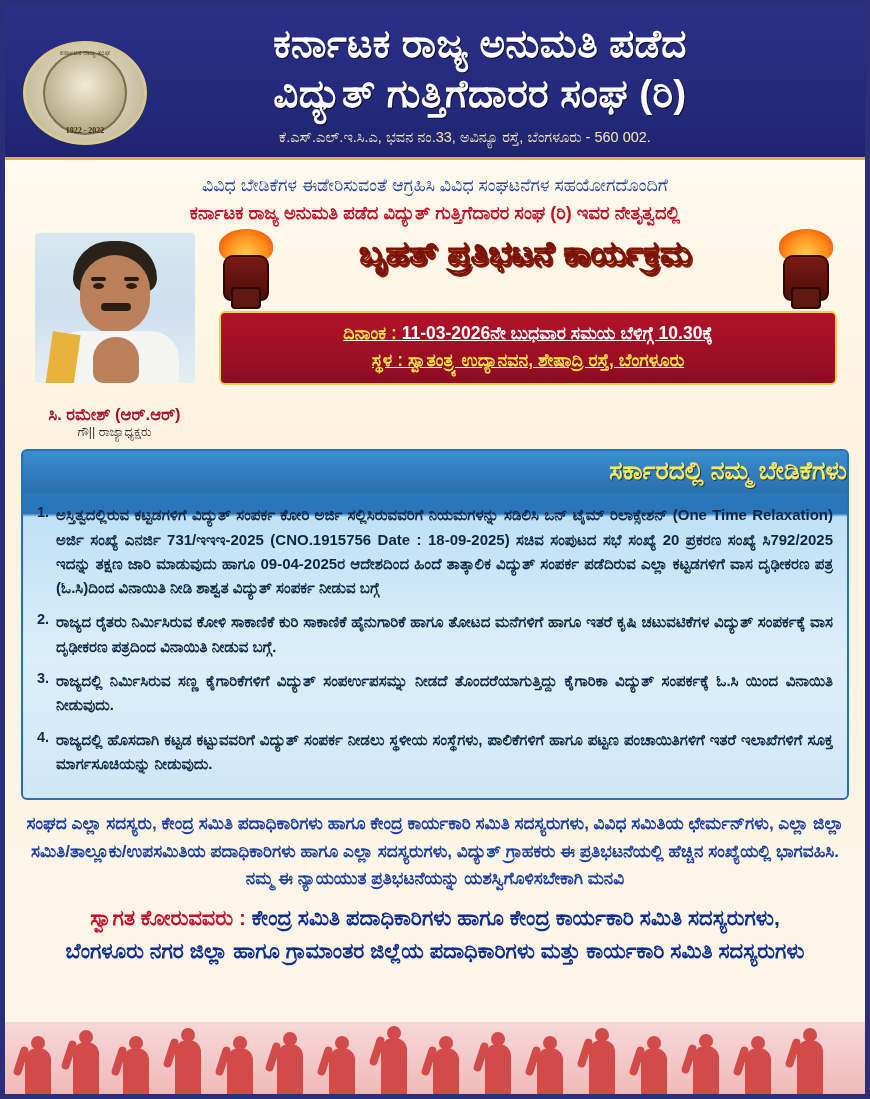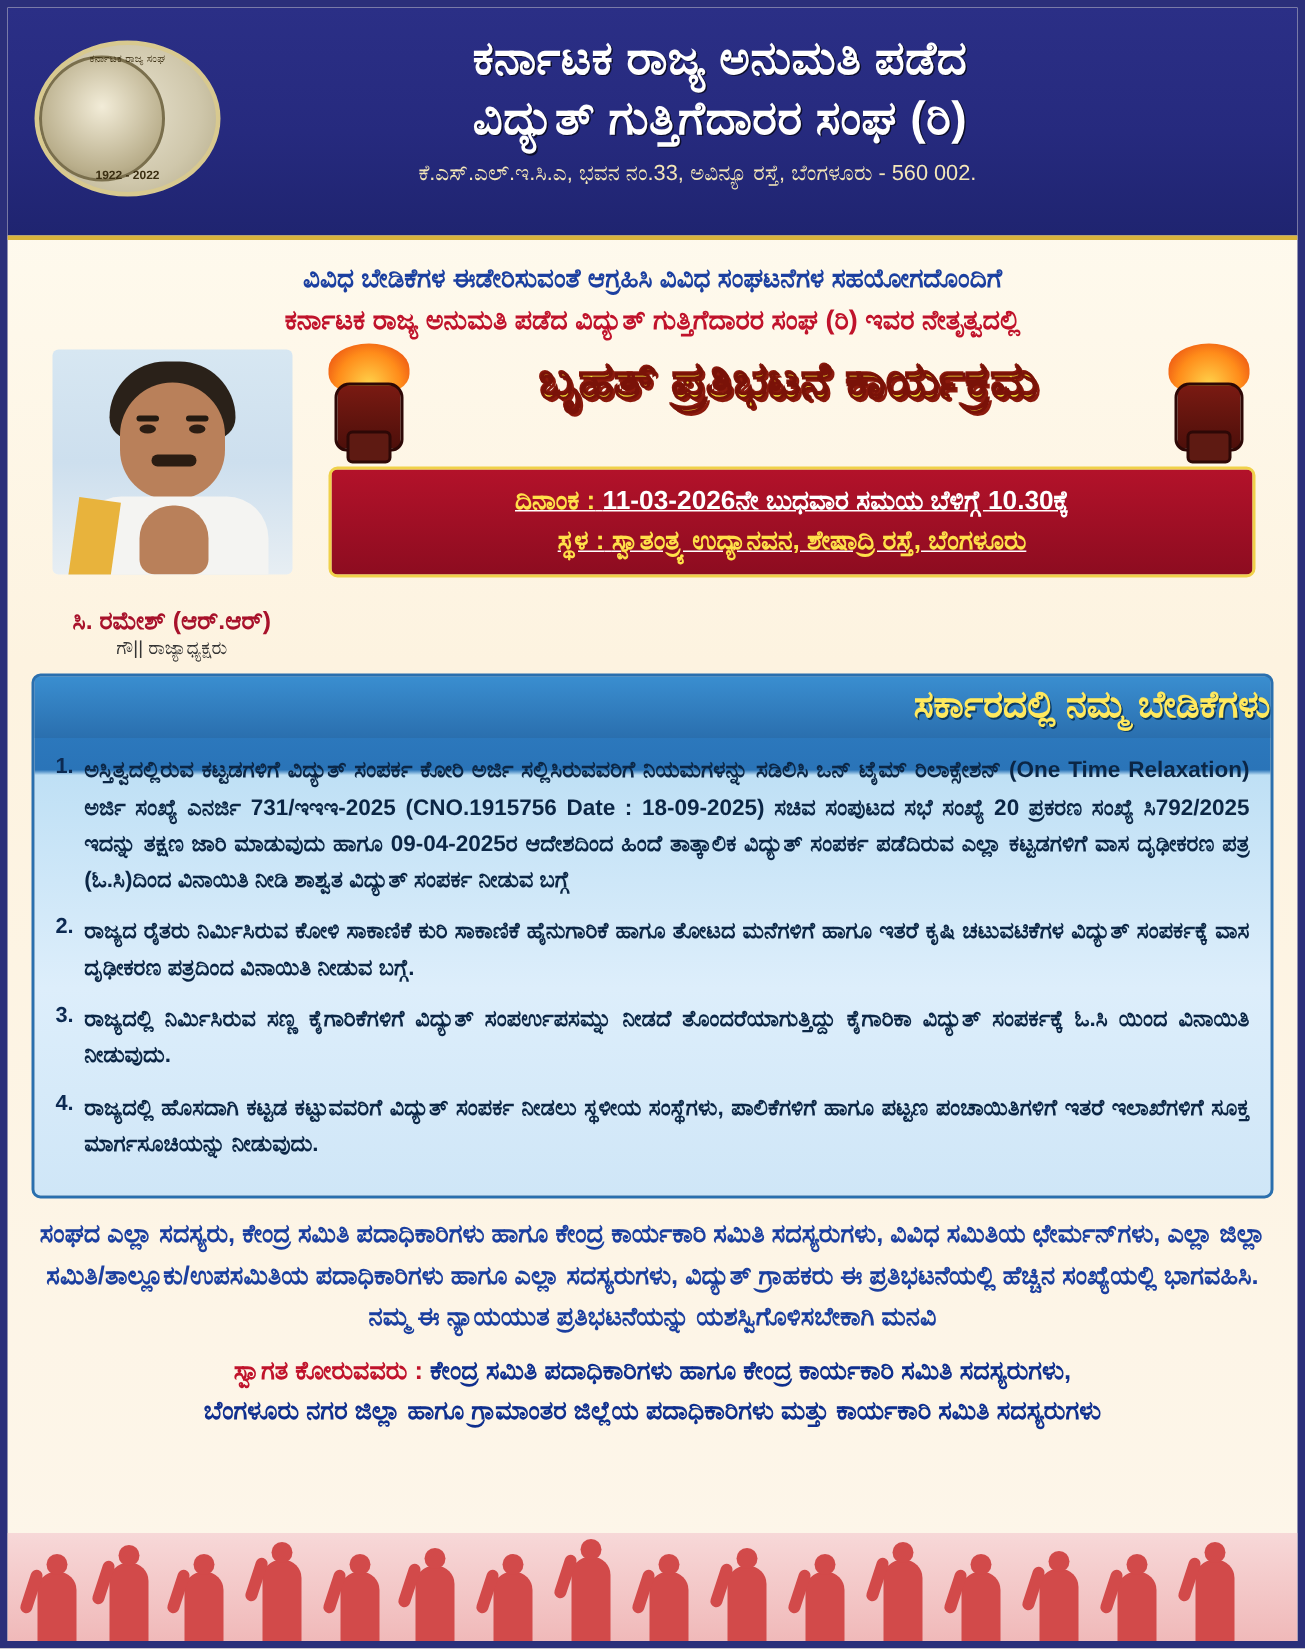--- a/index.html
+++ b/index.html
@@ -20,67 +20,68 @@
   
   .header {
     position: relative;
     background: linear-gradient(180deg, #2b2f86 0%, #262a7e 55%, #1f2470 100%);
     padding: 8px 10px 8px 10px;
     min-height: 155px;
     border-bottom: 3px solid #d9b43c;
   }
   .logo {
     position: absolute;
-    left: 18px; top: 22px;
+    left: 18px; top: 36px;
     width: 124px; height: 104px;
     border-radius: 50%;
     background: radial-gradient(circle at 50% 45%, #e8e2cf 0%, #cfc7ab 60%, #b3a986 100%);
     border: 3px solid #d8c98f;
-    display: flex; align-items: center; 
+    display: flex; align-items: center; justify-content: center;
     overflow: hidden;
+    font-family: Liberation Serif, serif;
   }
   .logo .inner {
     width: 84px; height: 84px; border-radius: 50%;
     background: radial-gradient(circle at 50% 40%, #f2ecd8 0%, #b9ae8b 70%, #8d8362 100%);
     border: 2px solid #7a6f4d;
     display:flex; flex-direction: column; align-items:center; justify-content:center;
     font-size: 6px; color:#3a3520; text-align:center; line-height:1.1;
   }
   .logo .ring-text {
     position:absolute; top:5px; left:0; right:0;
     text-align:center; font-size:7px; color:#3b2f12; letter-spacing:.2px;
   }
   .logo .years {
     position:absolute; bottom:7px; left:0; right:0;
     text-align:center; font-size:8px; color:#3b2f12; font-weight:bold;
   }
   .org-title {
     text-align: center;
     color: #ffffff;
     font-weight: bold;
-    font-size: 31px;
+    font-size: 39px;
     line-height: 1.28;
     letter-spacing: .3px;
     padding: 6px 0 0 90px;
     text-shadow: 1px 1px 0 #000a;
   }
   .org-addr {
     text-align: center;
     color: #f4e7b8;
     font-size: 14.5px;
     margin-top: 10px;
     padding-left: 60px;
   }
 
   
   .intro {
     text-align: center;
     padding: 12px 16px 4px;
   }
-  .intro .l1 { color:#1b3fa0; font-weight:bold; font-size:17.5px; line-height:1.5; }
+  .intro .l1 { color:#1b3fa0; font-weight:normal; font-size:17.5px; line-height:1.5; }
   .intro .l2 { color:#c0132b; font-weight:bold; font-size:18px; line-height:1.5; margin-top:2px;}
 
   
   .mid {
     position: relative;
     height: 208px;
     margin-top: 2px;
   }
   .photo-block {
     position:absolute; left:22px; top:0; width:175px; text-align:center;
@@ -200,21 +201,21 @@
     text-align:center;
     padding: 5px 6px 6px;
     border-radius:3px;
   }
 
   
   .welcome {
     margin: 8px 14px 0;
     color:#0f2f8e;
     font-weight:bold;
-    font-size: 17px;
+    font-size: 21px;
     line-height:1.6;
     text-align:center;
   }
   .welcome .k { color:#c0132b; }
 
   
   .crowd {
     position:absolute; left:0; right:0; bottom:0; height: 72px;
     background: linear-gradient(180deg,#f7d8d8 0%, #f0b9b9 100%);
     overflow:hidden;

